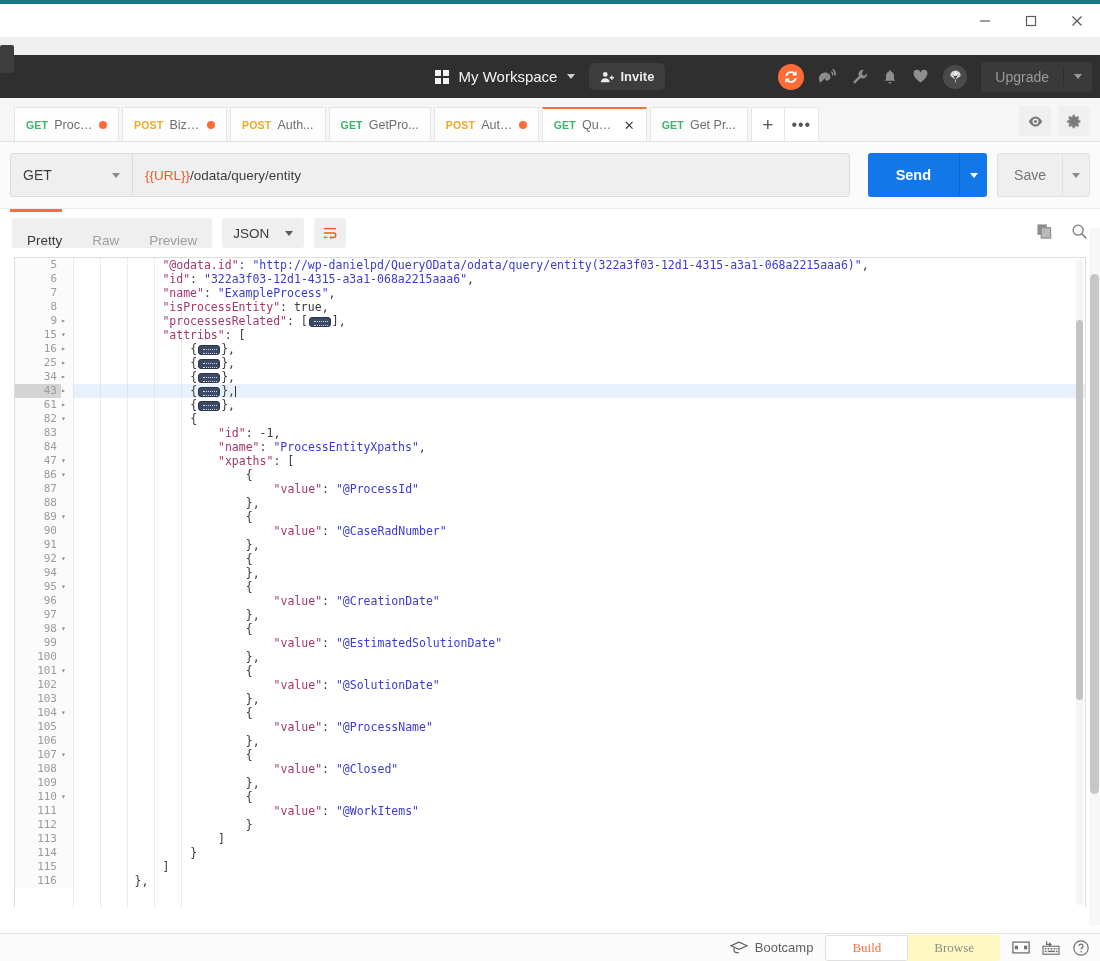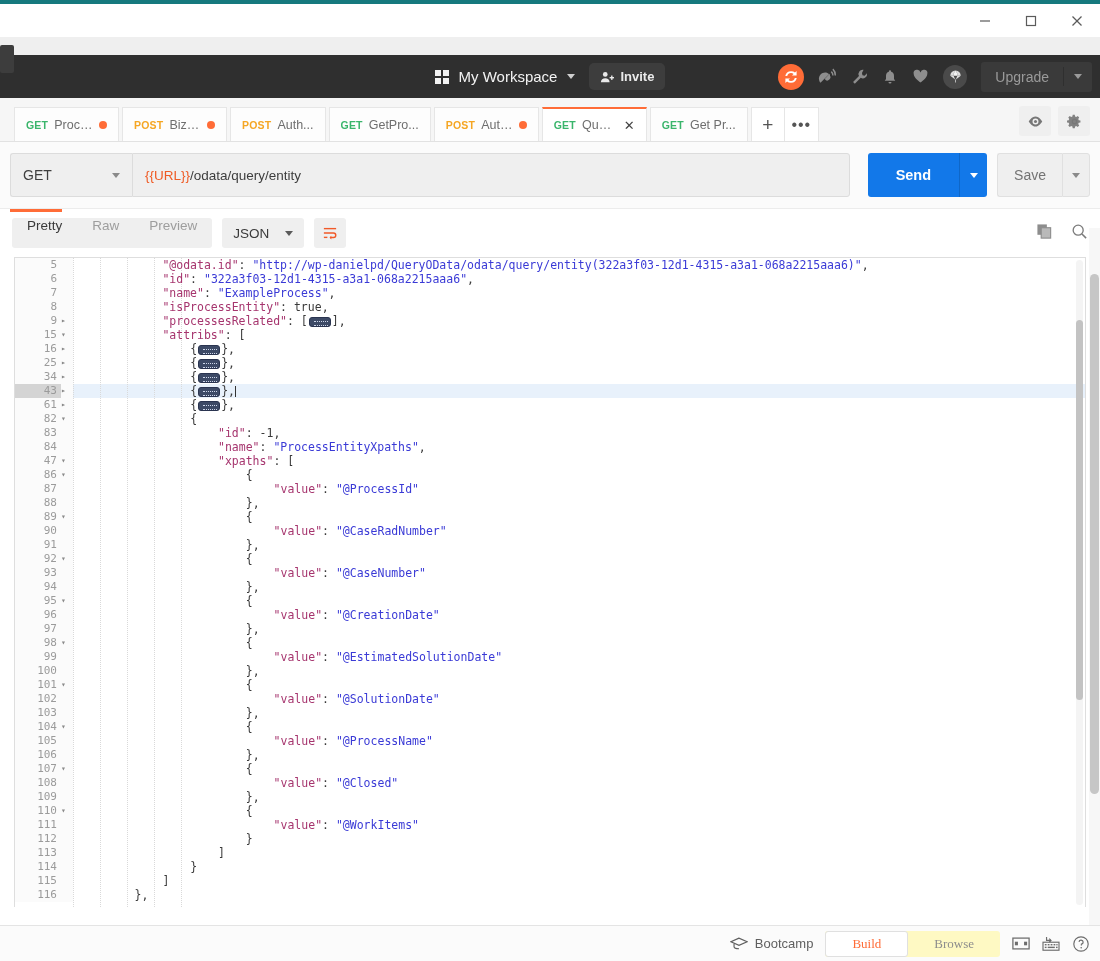--- a/index.html
+++ b/index.html
@@ -156,21 +156,21 @@
 
   
   .resp-panel { position: relative; background: #ffffff; }
   .resp-underline {
     position: absolute; left: 10px; top: 0; width: 52px; height: 3px; background: #ff6c37;
   }
   .resp-toolbar {
     height: 48px; display: flex; align-items: center; padding: 0 12px; gap: 10px;
   }
   .seg-group {
-    background: #efefef; border-radius: 3px; display: flex; height: 30px; align-items: flex-start;
+    background: #efefef; border-radius: 3px; display: flex; height: 30px; align-items: flex-end;
   }
   .seg {
     display: flex; align-items: center; padding: 0 15px; font-size: 13.5px; color: #9d9d9d;
   }
   .seg.active { color: #3a3a3a; }
   .fmt-select {
     background: #efefef; border-radius: 3px; height: 30px; display: flex; align-items: center;
     gap: 16px; padding: 0 11px; font-size: 13.5px; color: #3a3a3a;
   }
   .wrap-btn {
@@ -234,21 +234,21 @@
   .page-vscroll {
     position: absolute; right: 0; top: 228px; width: 11px; bottom: 36px; background: #f7f7f7;
   }
   .page-vthumb {
     position: absolute; left: 1px; top: 46px; width: 9px; height: 520px;
     background: #c6c6c6; border-radius: 5px;
   }
 
   
   .footer {
-    position: absolute; left: 0; right: 0; bottom: 0; height: 36px;
+    position: absolute; left: 0; right: 0; bottom: 0; height: 28px;
     background: #fbfbfb; border-top: 1px solid #e4e4e4;
     display: flex; align-items: center; justify-content: flex-end; padding-right: 10px; gap: 12px;
   }
   .foot-item {
     display: flex; align-items: center; gap: 7px; color: #5f5f5f; font-size: 13px;
   }
   .bb-group {
     background: #fef9c3; border-radius: 3px; display: flex; height: 26px; align-items: stretch; font-family: Liberation Serif, serif;
   }
   .bb {
@@ -494,21 +494,20 @@
             <div class="code-line"><div class="ln-num">83</div><div class="ln-fold"></div><div class="ln-body" style="padding-left: 145px;"><span class="k">"id"</span><span class="b">: -1,</span></div></div>
             <div class="code-line"><div class="ln-num">84</div><div class="ln-fold"></div><div class="ln-body" style="padding-left: 145px;"><span class="k">"name"</span><span class="b">: </span><span class="s">"ProcessEntityXpaths"</span><span class="b">,</span></div></div>
             <div class="code-line"><div class="ln-num">47</div><div class="ln-fold">▾</div><div class="ln-body" style="padding-left: 145px;"><span class="k">"xpaths"</span><span class="b">: [</span></div></div>
             <div class="code-line"><div class="ln-num">86</div><div class="ln-fold">▾</div><div class="ln-body" style="padding-left: 172.8px;"><span class="b">{</span></div></div>
             <div class="code-line"><div class="ln-num">87</div><div class="ln-fold"></div><div class="ln-body" style="padding-left: 200.6px;"><span class="k">"value"</span><span class="b">: </span><span class="s">"@ProcessId"</span></div></div>
             <div class="code-line"><div class="ln-num">88</div><div class="ln-fold"></div><div class="ln-body" style="padding-left: 172.8px;"><span class="b">},</span></div></div>
             <div class="code-line"><div class="ln-num">89</div><div class="ln-fold">▾</div><div class="ln-body" style="padding-left: 172.8px;"><span class="b">{</span></div></div>
             <div class="code-line"><div class="ln-num">90</div><div class="ln-fold"></div><div class="ln-body" style="padding-left: 200.6px;"><span class="k">"value"</span><span class="b">: </span><span class="s">"@CaseRadNumber"</span></div></div>
             <div class="code-line"><div class="ln-num">91</div><div class="ln-fold"></div><div class="ln-body" style="padding-left: 172.8px;"><span class="b">},</span></div></div>
             <div class="code-line"><div class="ln-num">92</div><div class="ln-fold">▾</div><div class="ln-body" style="padding-left: 172.8px;"><span class="b">{</span></div></div>
-            <div class="code-line"><div class="ln-num">93</div><div class="ln-fold"></div><div class="ln-body" style="padding-left: 200.6px;"><span class="k">"value"</span><span class="b">: </span><span class="s">"@CaseNumber"</span></div></div>
             <div class="code-line"><div class="ln-num">94</div><div class="ln-fold"></div><div class="ln-body" style="padding-left: 172.8px;"><span class="b">},</span></div></div>
             <div class="code-line"><div class="ln-num">95</div><div class="ln-fold">▾</div><div class="ln-body" style="padding-left: 172.8px;"><span class="b">{</span></div></div>
             <div class="code-line"><div class="ln-num">96</div><div class="ln-fold"></div><div class="ln-body" style="padding-left: 200.6px;"><span class="k">"value"</span><span class="b">: </span><span class="s">"@CreationDate"</span></div></div>
             <div class="code-line"><div class="ln-num">97</div><div class="ln-fold"></div><div class="ln-body" style="padding-left: 172.8px;"><span class="b">},</span></div></div>
             <div class="code-line"><div class="ln-num">98</div><div class="ln-fold">▾</div><div class="ln-body" style="padding-left: 172.8px;"><span class="b">{</span></div></div>
             <div class="code-line"><div class="ln-num">99</div><div class="ln-fold"></div><div class="ln-body" style="padding-left: 200.6px;"><span class="k">"value"</span><span class="b">: </span><span class="s">"@EstimatedSolutionDate"</span></div></div>
             <div class="code-line"><div class="ln-num">100</div><div class="ln-fold"></div><div class="ln-body" style="padding-left: 172.8px;"><span class="b">},</span></div></div>
             <div class="code-line"><div class="ln-num">101</div><div class="ln-fold">▾</div><div class="ln-body" style="padding-left: 172.8px;"><span class="b">{</span></div></div>
             <div class="code-line"><div class="ln-num">102</div><div class="ln-fold"></div><div class="ln-body" style="padding-left: 200.6px;"><span class="k">"value"</span><span class="b">: </span><span class="s">"@SolutionDate"</span></div></div>
             <div class="code-line"><div class="ln-num">103</div><div class="ln-fold"></div><div class="ln-body" style="padding-left: 172.8px;"><span class="b">},</span></div></div>

